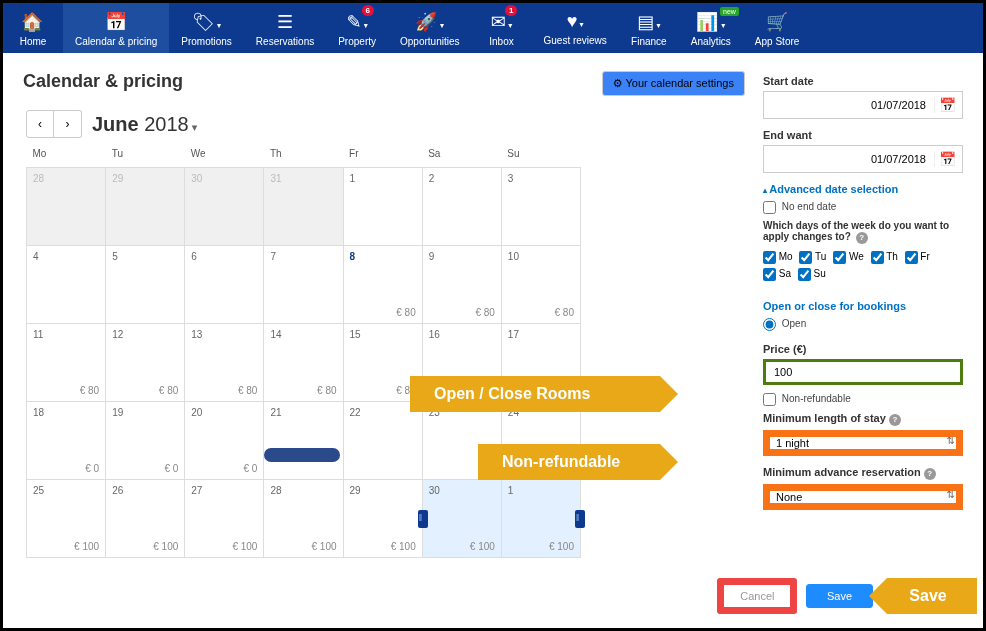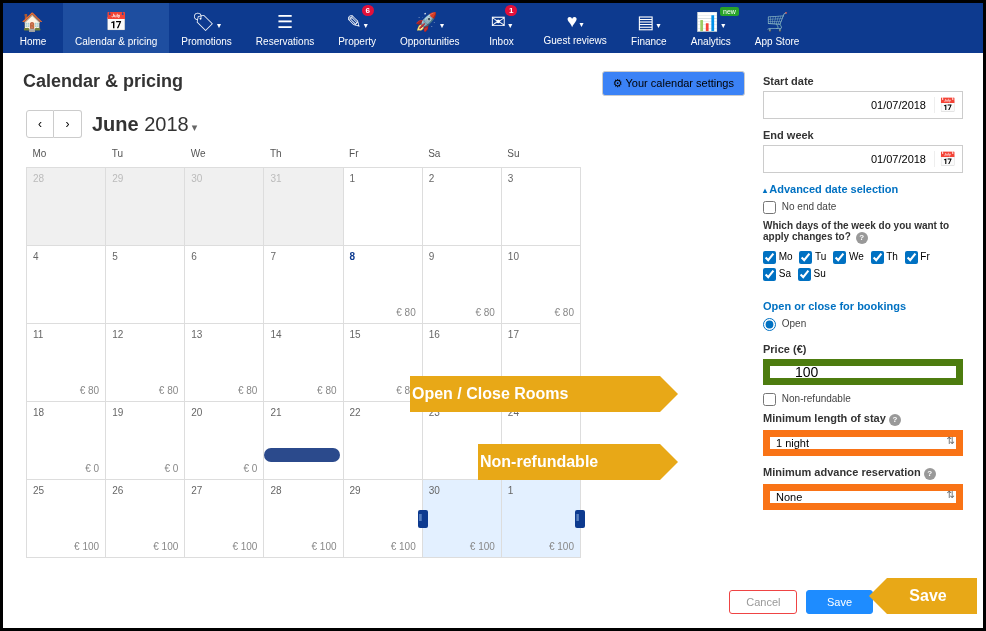--- a/index.html
+++ b/index.html
@@ -55,31 +55,31 @@
   .chk-row input { margin-right: 3px; vertical-align: middle; }
   .days-q { font-size: 10px; font-weight: bold; color: #333; margin-bottom: 4px; }
   .days-q .help { display: inline-block; width: 12px; height: 12px; background: #999; color: #fff; border-radius: 50%; font-size: 8px; text-align: center; line-height: 12px; margin-left: 2px; }
   .day-chks { font-size: 10px; line-height: 1.7; }
   .day-chks label { margin-right: 4px; white-space: nowrap; }
   .day-chks input { accent-color: #0071c2; vertical-align: middle; }
 
   .section-label { font-size: 11px; font-weight: bold; color: #0071c2; margin: 18px 0 6px; }
   .radio-row { font-size: 10px; color: #444; margin: 2px 0; }
   .radio-row input { accent-color: #0071c2; vertical-align: middle; margin-right: 3px; }
-  .price-input { width: 100%; border: 7px solid #4d7c0f; height: 26px; padding: 0 25px; font-size: 14px; }
+  .price-input { width: 100%; border: 3px solid #4d7c0f; height: 26px; padding: 0 8px; font-size: 11px; }
   .select-wrap { position: relative; }
   .select-wrap select { width: 100%; border: 7px solid #f97316; height: 26px; padding: 0 6px; font-size: 11px; background: #fff; appearance: none; }
   .select-wrap::after { content: '⇅'; position: absolute; right: 8px; top: 5px; font-size: 10px; color: #666; pointer-events: none; }
 
   .btn-row { position: absolute; bottom: 14px; right: 110px; }
-  .btn-cancel { background: #fff; border: 1px solid #ef4444; color: #999; font-size: 11px; padding: 5px 16px; border-radius: 3px; margin-right: 4px; cursor: pointer; }
+  .btn-cancel { background: #fff; border: 7px solid #ef4444; color: #999; font-size: 11px; padding: 5px 16px; border-radius: 3px; margin-right: 4px; cursor: pointer; }
   .btn-save { background: #1e8cff; border: 1px solid #1e8cff; color: #fff; font-size: 11px; padding: 5px 20px; border-radius: 3px; cursor: pointer; }
 
   .callout { position: absolute; background: #e8a817; color: #fff; font-weight: 600; font-size: 16px; display: flex; align-items: center; z-index: 10; height: 36px; }
-  .callout.right-point { padding: 0 6px 0 2px; }
+  .callout.right-point { padding: 0 6px 0 24px; }
   .callout.right-point::after { content: ''; position: absolute; right: -18px; top: 0; border-top: 18px solid transparent; border-bottom: 18px solid transparent; border-left: 18px solid #e8a817; }
   .callout.left-point { padding: 0 14px 0 6px; }
   .callout.left-point::before { content: ''; position: absolute; left: -18px; top: 0; border-top: 18px solid transparent; border-bottom: 18px solid transparent; border-right: 18px solid #e8a817; }
 </style>
 </head>
 <body>
 <div class="frame">
 
 <div class="topnav">
   <div class="topnav-item"><span class="ico">🏠</span><span>Home</span></div>
@@ -260,21 +260,21 @@
           </tbody>
     </table>
   </div>
 
   <div class="right-col">
     <div class="panel-label">Start date</div>
     <div class="date-input-wrap">
       <input value="01/07/2018" style="">
       <span class="date-icon">📅</span>
     </div>
-    <div class="panel-label">End week</div>
+    <div class="panel-label">End want</div>
     <div class="date-input-wrap">
       <input value="01/07/2018" style="">
       <span class="date-icon">📅</span>
     </div>
     <div class="link-row">Advanced date selection</div>
     <div class="chk-row"><label><input type="checkbox" style=""> <span>No end date</span></label></div>
     <div class="days-q"><span>Which days of the week do you want to apply changes to?</span> <span class="help">?</span></div>
     <div class="day-chks" id="day-chks"><label><input type="checkbox" checked="" style=""> Mo</label> <label><input type="checkbox" checked="" style=""> Tu</label> <label><input type="checkbox" checked="" style=""> We</label> <label><input type="checkbox" checked="" style=""> Th</label> <label><input type="checkbox" checked="" style=""> Fr</label> <label><input type="checkbox" checked="" style=""> Sa</label> <label><input type="checkbox" checked="" style=""> Su</label> </div>
 
     <div class="section-label">Open or close for bookings</div>

